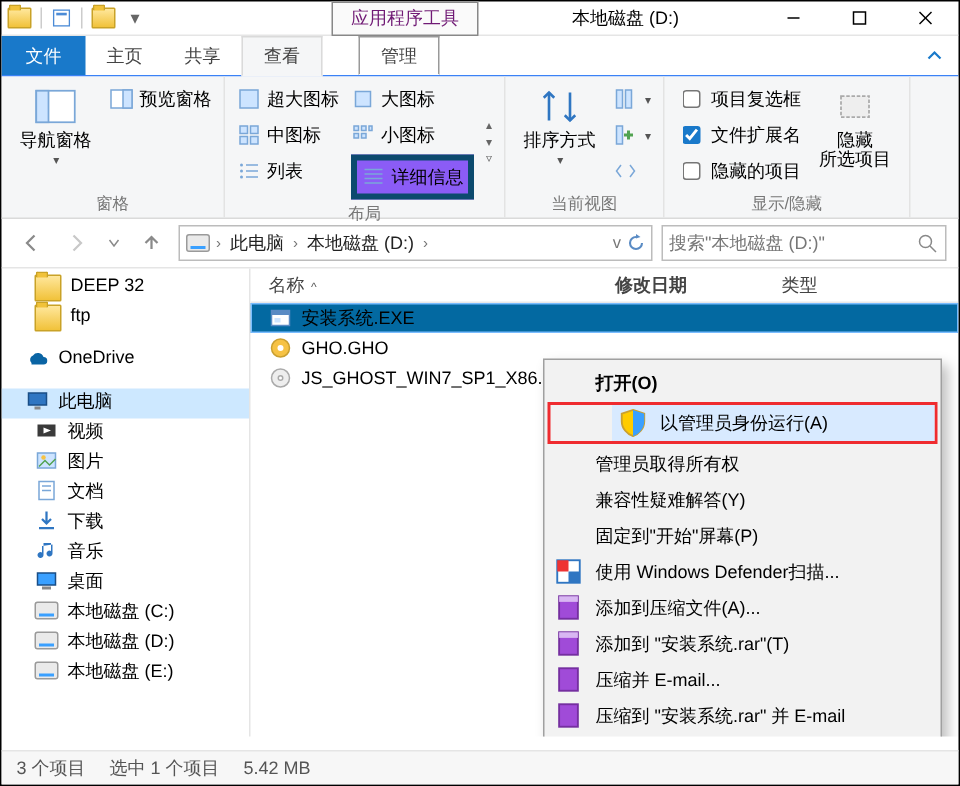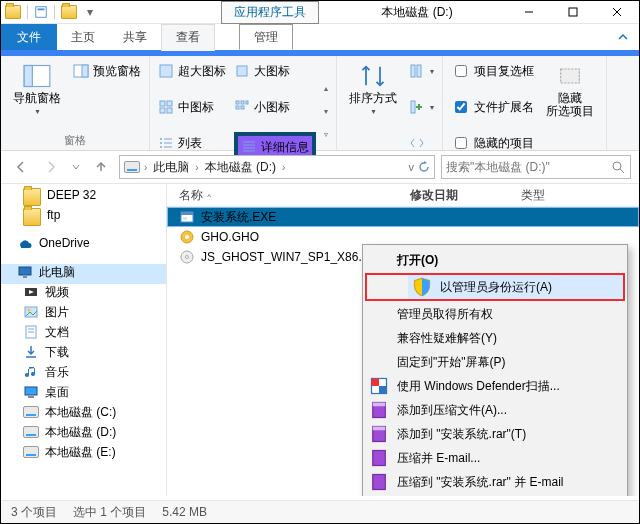--- a/index.html
+++ b/index.html
@@ -6,41 +6,41 @@
   .window { width: 640px; height: 524px; border: 1px solid #000; box-sizing: border-box; position: relative; background: #fff; overflow: hidden; }
 
   
   .titlebar { height: 22px; display: flex; align-items: center; border-bottom: 1px solid #e5e5e5; }
   .qat { flex: 0 0 auto; display: flex; align-items: center; padding: 0 4px; gap: 6px; }
   .folder-mini { width: 14px; height: 12px; background: linear-gradient(#ffe79c,#f1c23a); border: 1px solid #c9a227; border-radius: 1px; position: relative; }
   .folder-mini::before { content:""; position:absolute; top:-3px; left:0; width:6px; height:3px; background:#f1c23a; border:1px solid #c9a227; border-bottom:none; border-radius:1px 1px 0 0;}
   .vline { width:1px; height:14px; background:#ccc; }
   .qat-btn { width:14px; height:14px; display:flex; align-items:center; justify-content:center; color:#666; }
   .tab-ctx { flex:0 0 auto; margin-left: 120px; display:flex; }
-  .ctx-box { border:1px solid #888; padding:2px 12px; font-size:12px; color:#0369a1; background:#fafafa; }
+  .ctx-box { border:1px solid #888; padding:2px 12px; font-size:12px; color:#701a75; background:#fafafa; }
   .title-text { flex:1 1 auto; text-align:center; padding-left:8px; white-space:nowrap; overflow:hidden; }
   .win-btns { flex:0 0 auto; display:flex; }
   .win-btn { width:44px; height:22px; display:flex; align-items:center; justify-content:center; color:#333; }
 
   
-  .tabs-row { height: 26px; display:flex; align-items:stretch; border-bottom:6px solid #3b82f6;justify-content:flex-end; }
+  .tabs-row { height: 26px; display:flex; align-items:stretch; border-bottom:1px solid #3b82f6;justify-content:flex-end; }
   .file-tab { width:56px; background:#1979ca; color:#fff; display:flex; align-items:center; justify-content:center; font-size:12px; }
   .rtab { padding:0 14px; display:flex; align-items:center; justify-content:center; color:#444; }
   .rtab.active { border:1px solid #dadada; border-bottom:1px solid #f5f6f7; background:#f5f6f7; margin-bottom:-1px; }
   .rtab.ctx { border:1px solid #999; border-bottom:1px solid #fff; margin-left:0; }
 
   
   .ribbon { background:#f5f6f7; border-bottom:1px solid #dadada; display:flex; height:94px; }
   .rgroup { border-right:1px solid #e3e3e3; padding:4px 8px 2px 8px; display:flex; flex-direction:column; justify-content:space-between; }
   .rgroup-body { display:flex; gap:8px; }
   .rgroup-label { text-align:center; color:#777; font-size:11px; padding-top:2px; }
   .rbtn-big { width:52px; display:flex; flex-direction:column; align-items:center; gap:2px; padding:2px; }
   .rbtn-big .lbl { text-align:center; line-height:13px; }
   .icon-box { width:28px; height:28px; display:flex; align-items:center; justify-content:center; }
-  .rcol { display:flex; flex-direction:column; gap:14px; }
+  .rcol { display:flex; flex-direction:column; gap:2px; }
   .rline { display:flex; align-items:center; gap:4px; height:22px; white-space:nowrap; }
   .mini-icon { width:16px; height:16px; display:inline-flex; align-items:center; justify-content:center; }
   .mini-icon svg { width:16px; height:16px; }
   .chk { width:12px; height:12px; accent-color:#1979ca; }
   .caret { font-size:8px; color:#555; margin-left:1px; }
 
   
   .navbar { height:32px; display:flex; align-items:center; gap:6px; padding:0 8px; border-bottom:1px solid #e5e5e5; }
   .nav-arrow { width:24px; height:24px; border-radius:2px; display:flex; align-items:center; justify-content:center; color:#8a8a8a; }
   .addr { flex:1 1 auto; height:22px; border:1px solid #bcbcbc; display:flex; align-items:center; padding:0 4px; gap:4px; background:#fff; }

